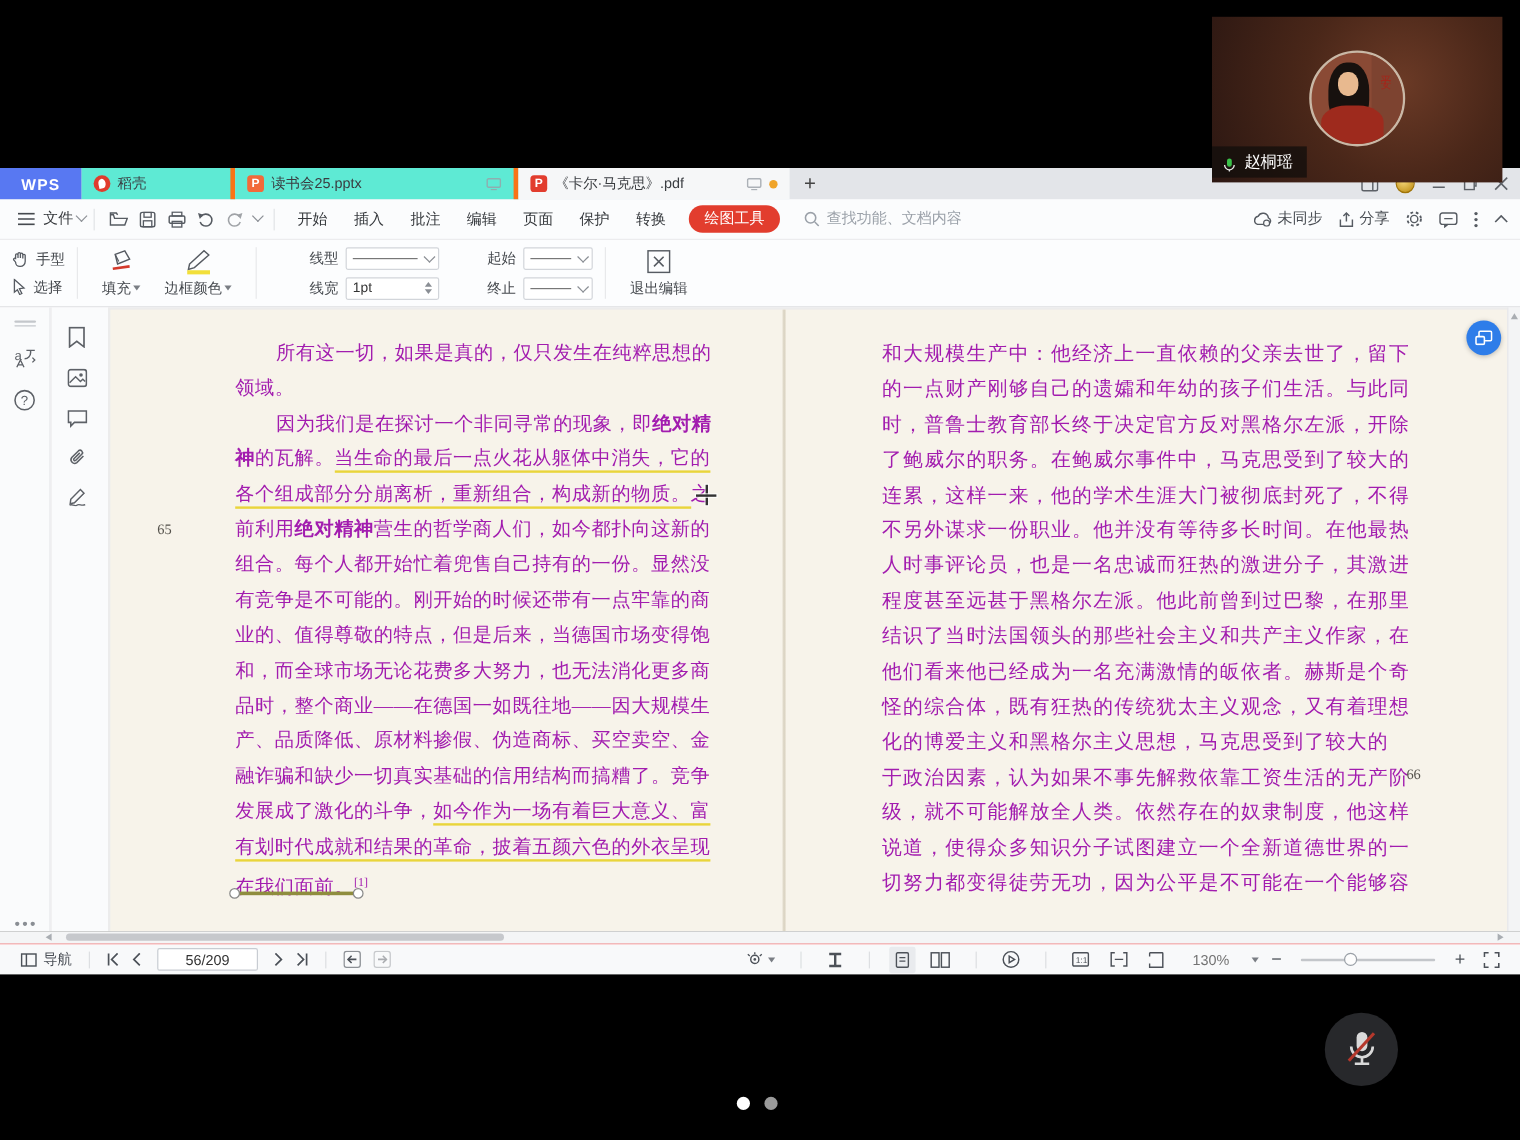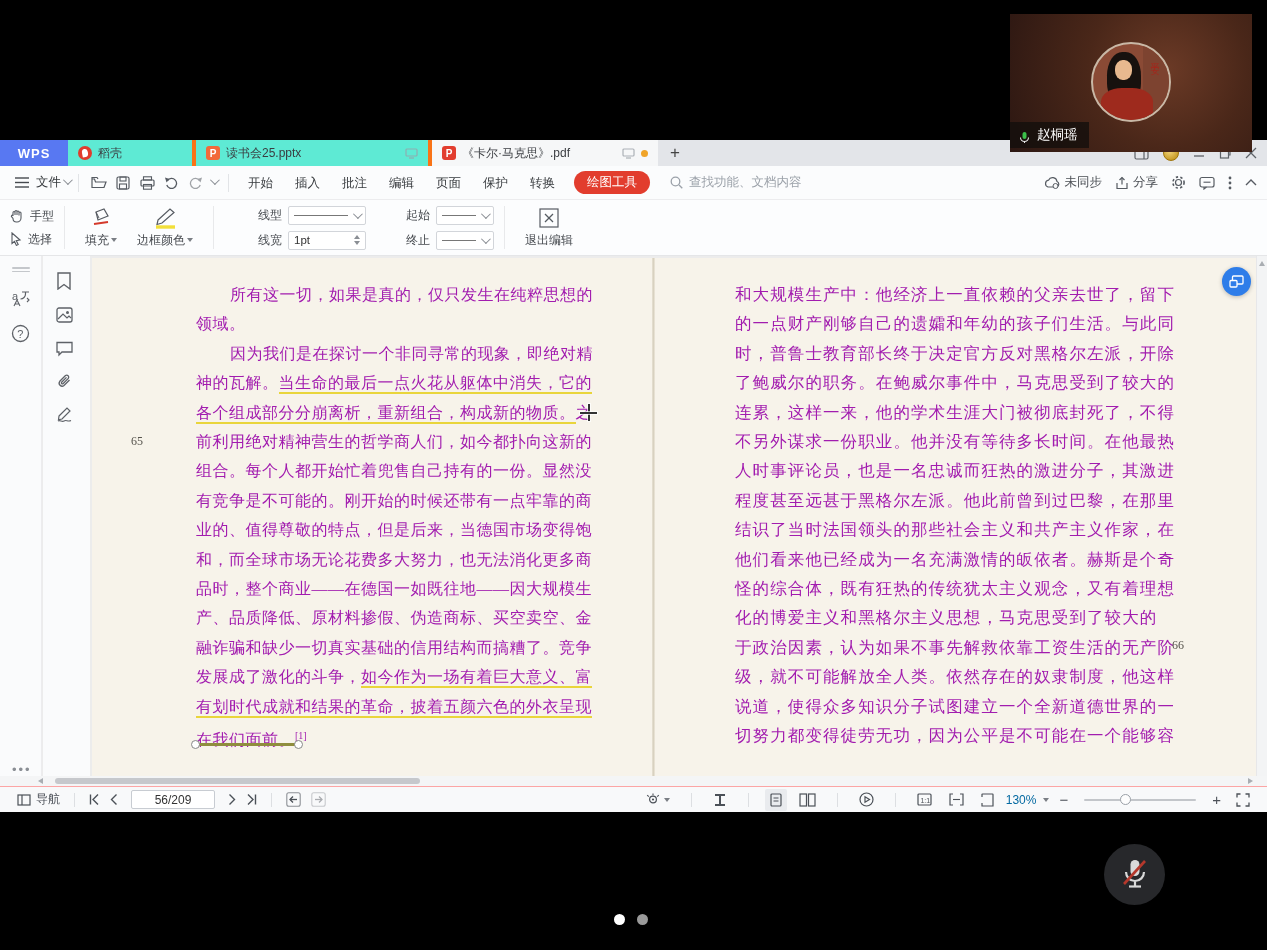--- a/index.html
+++ b/index.html
@@ -72,21 +72,21 @@
   .dots3{left:12px;top:506px;color:#8a8e94;font-size:13px;letter-spacing:2px;}
 
   .page-canvas{position:absolute;left:92px;top:2px;width:1164px;height:518px;background:#f7f3ea;}
   .gutter{position:absolute;left:560px;top:0;width:3px;height:100%;
           background:linear-gradient(90deg,#e8e2d4,#d8d1c0,#efe9dc);}
   .booktext{position:absolute;font-family:"Liberation Serif","DejaVu Serif",serif;color:#a21caf;}
   .bt-left{left:196px;top:24px;width:402px;font-size:16px;letter-spacing:0.5px;line-height:29.4px;}
   .bt-right{left:735px;top:24px;width:432px;font-size:16.5px;letter-spacing:1.1px;line-height:29.4px;}
   .bline{white-space:nowrap;}
   .bline.ind{text-indent:34px;}
-  .b{font-weight:normal;}
+  .b{font-weight:bold;}
   .u{border-bottom:2.5px solid #e9d53b;padding-bottom:1px;}
   .sup{font-size:10px;vertical-align:super;letter-spacing:0;}
   .pnum{position:absolute;font-family:"Liberation Serif",serif;font-size:12px;color:#55524c;}
   .pnum-left{left:131px;top:178px;}
   .pnum-right{left:1172px;top:382px;}
 
   .annoline{position:absolute;left:197px;top:487px;width:100px;height:2.5px;background:#8f8d3e;}
   .annoline .h{position:absolute;width:9px;height:9px;border:1.5px solid #888;border-radius:50%;background:#fff;top:-3.5px;}
   .annoline .h1{left:-6px;} .annoline .h2{right:-6px;}
 
@@ -108,21 +108,21 @@
 
   
   .statusbar{height:26px;background:#f8f9fa;border-top:1px solid #fca5a5;display:flex;align-items:center;
              padding:0 12px;font-size:12px;color:#3a3f44;}
   .sb-sep{width:1px;height:14px;background:#dddfe2;margin:0 9px;}
   .sb-ic{display:flex;align-items:center;justify-content:center;height:22px;padding:0 5px;color:#4c5158;}
   .sb-ic.hl{background:#e9ebee;border-radius:2px;}
   .pageinput{width:84px;height:19px;border:1px solid #c8ccd2;background:#fff;border-radius:2px;
              display:flex;align-items:center;justify-content:center;font-size:12px;color:#333;margin:0 8px;}
   .sb-right{margin-left:auto;display:flex;align-items:center;gap:7px;}
-  .zoomtxt{font-size:12px;color:#0369a1;margin:0 0;}
+  .zoomtxt{font-size:12px;color:#737373;margin:0 12px;}
   .slider{position:relative;width:112px;height:2px;background:#c3c6ca;border-radius:1px;margin:0 6px;}
   .knob{position:absolute;left:36px;top:-5px;width:11px;height:11px;border-radius:50%;background:#fdfdfd;border:1.5px solid #9aa0a7;}
   .pm{font-size:15px;color:#4c5158;padding:0 3px;}
 
   
   .video-overlay{position:absolute;left:1010px;top:14px;width:242px;height:138px;
       background:radial-gradient(circle at 65% 40%,#6b3a26 0%,#4a2719 45%,#2c1712 100%);overflow:hidden;}
   .avatar{position:absolute;left:81px;top:28px;width:80px;height:80px;border-radius:50%;
       background:#8a4a35;border:2px solid #c9b8a6;overflow:hidden;}
   .av-hair{position:absolute;left:14px;top:8px;width:34px;height:52px;background:#17110e;border-radius:45% 45% 40% 40%;}

